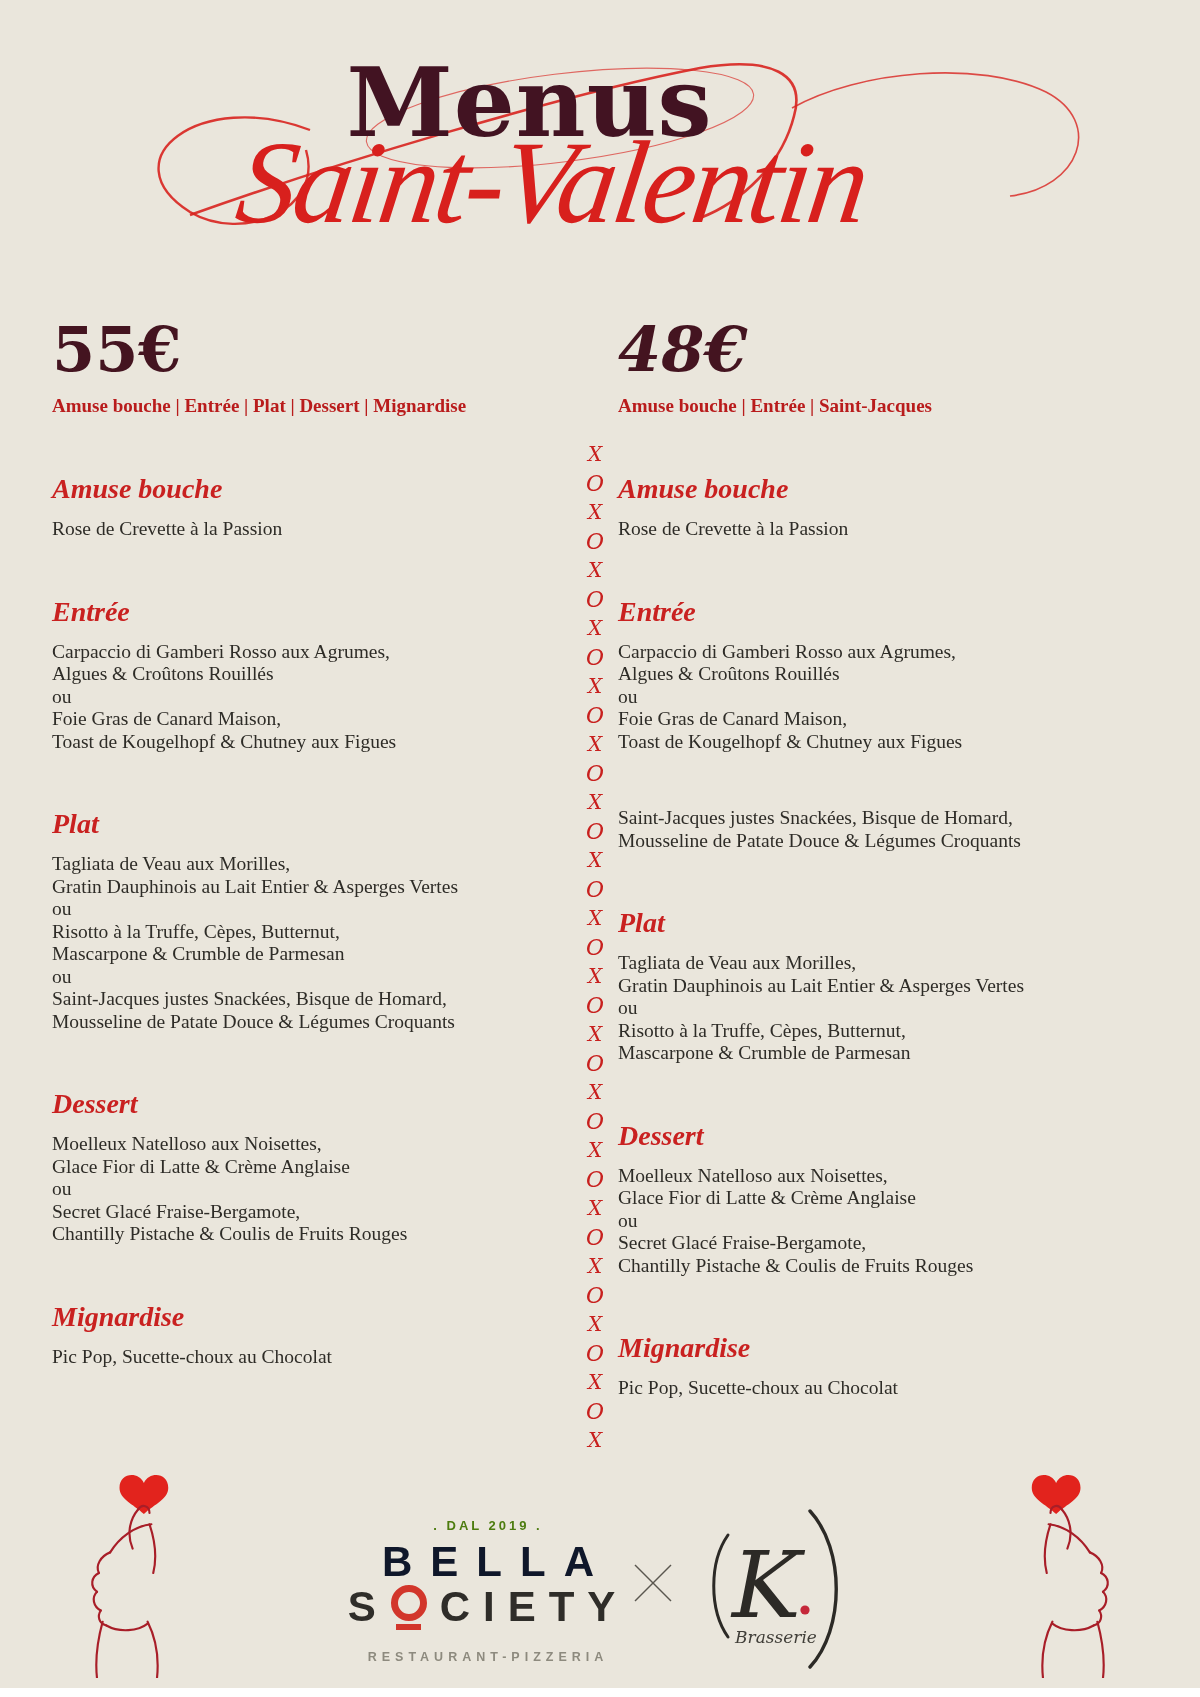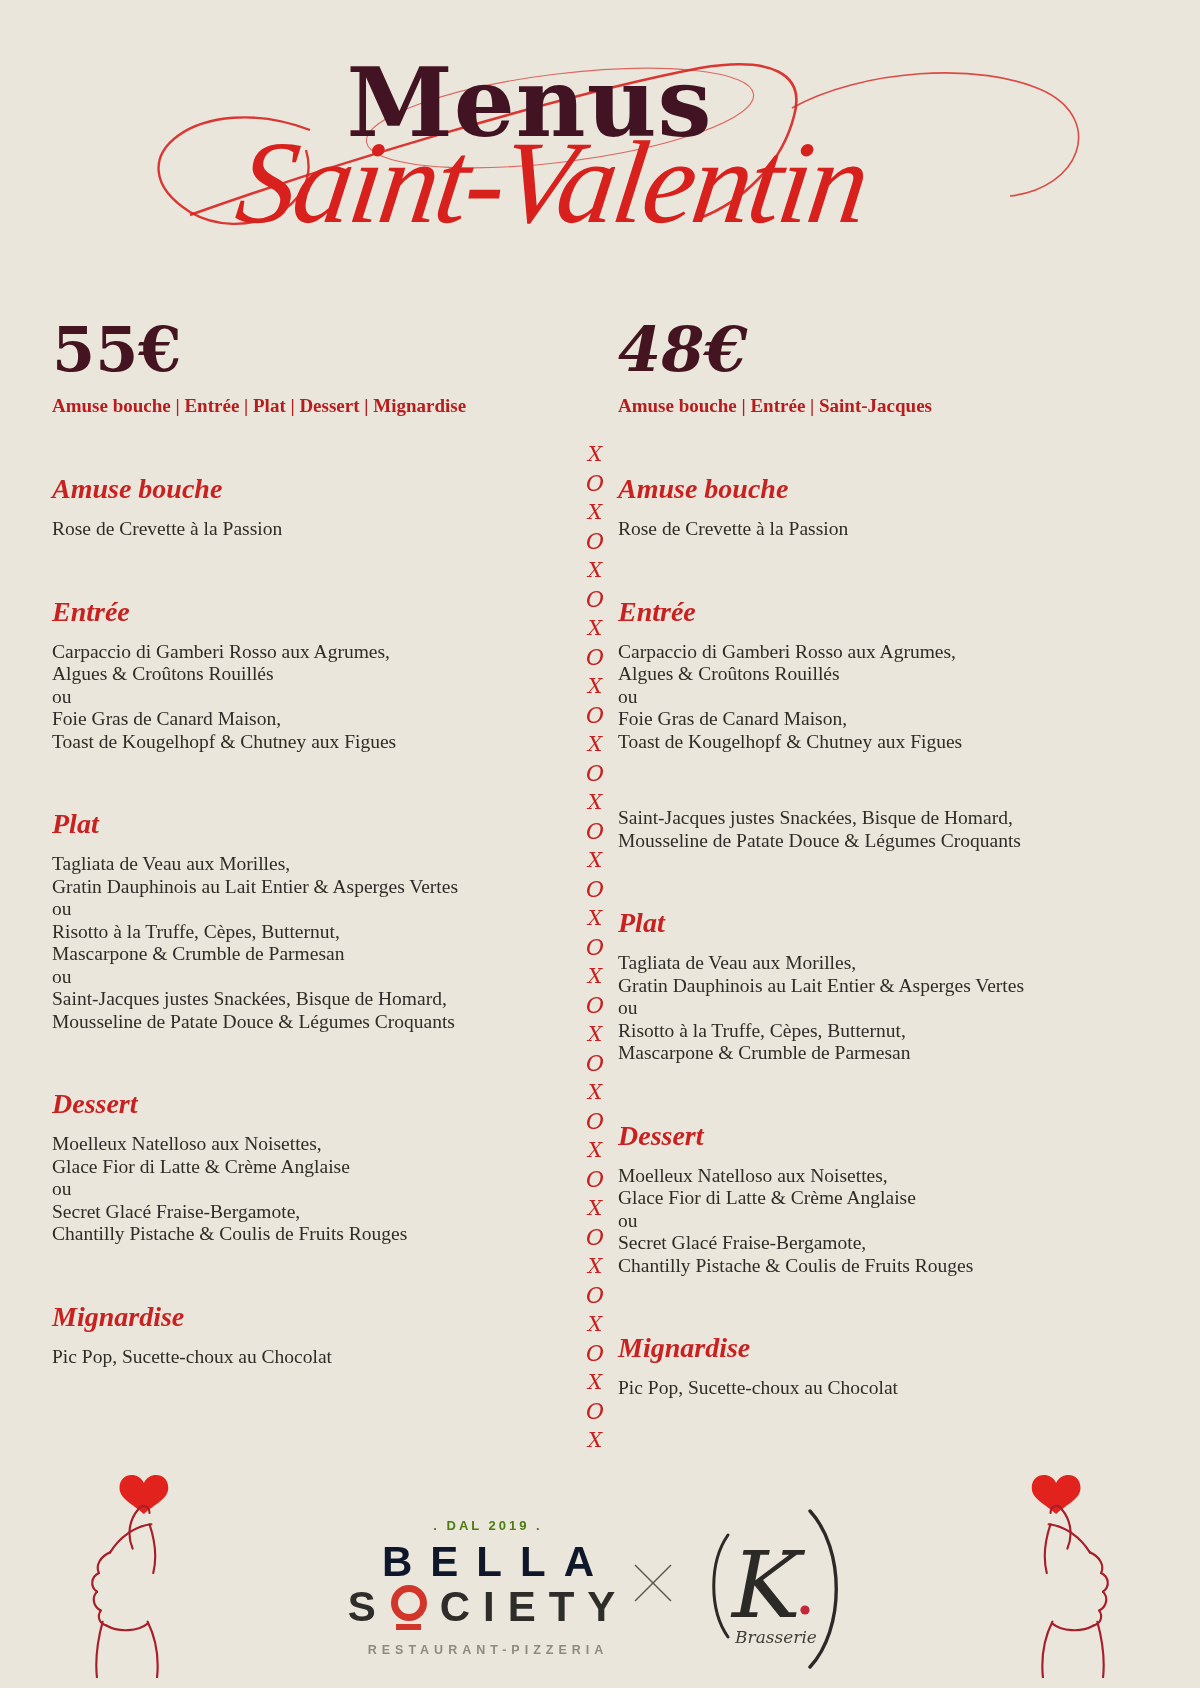--- a/index.html
+++ b/index.html
@@ -39,21 +39,21 @@
   
   .bella{position:absolute;left:338px;top:1518px;width:300px;text-align:center;z-index:5;
       font-family:"Liberation Sans",sans-serif;color:#32302b}
   .dal{font-size:13px;font-weight:700;letter-spacing:3px;color:#4d7c0f}
   .b1{margin-top:7px;font-size:42px;font-weight:700;letter-spacing:18px;padding-left:18px;line-height:44px;color:#0f172a}
   .b2{font-size:42px;font-weight:700;letter-spacing:13px;line-height:46px;color:#2f2d29;
       display:flex;align-items:center;justify-content:center}
   .oring{display:inline-flex;flex-direction:column;align-items:center;margin:0 13px 0 2px}
   .ring{width:22px;height:22px;border:7px solid #d2362b;border-radius:50%}
   .bar{width:25px;height:6px;background:#d2362b;margin-top:3px}
-  .sub{margin-top:13px;font-size:12.5px;font-weight:700;letter-spacing:5px;color:#8d8a7e}
+  .sub{margin-top:20px;font-size:12.5px;font-weight:700;letter-spacing:5px;color:#8d8a7e}
   .xmark{position:absolute;left:630px;top:1560px;z-index:5}
   .klogo{position:absolute;left:688px;top:1505px;z-index:5}
   .hand{position:absolute;top:1438px;z-index:5}
   .hand.left{left:52px}
   .hand.right{right:52px;transform:scaleX(-1)}
   .bottom-strip{position:absolute;left:0;bottom:0;width:100%;height:9px;background:#ffffff;z-index:6}
 </style>
 </head>
 <body>
 

